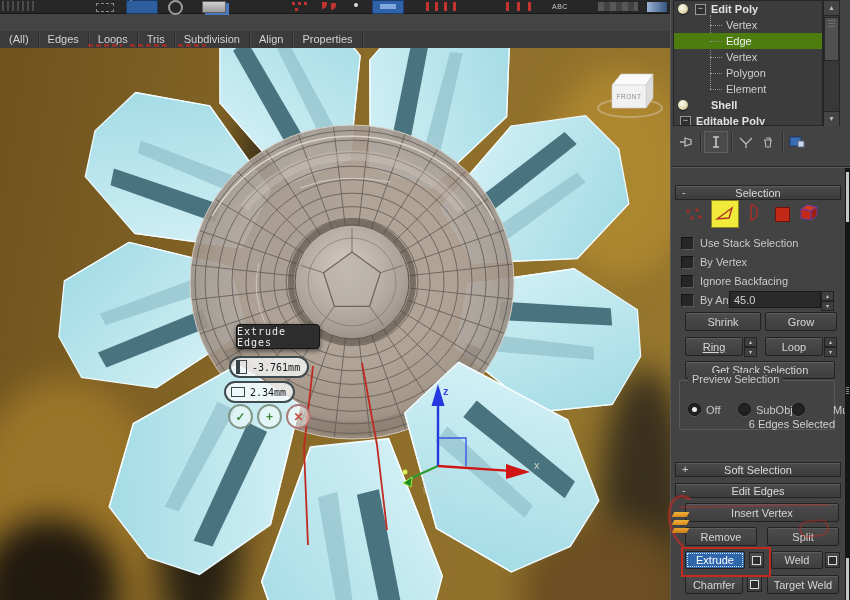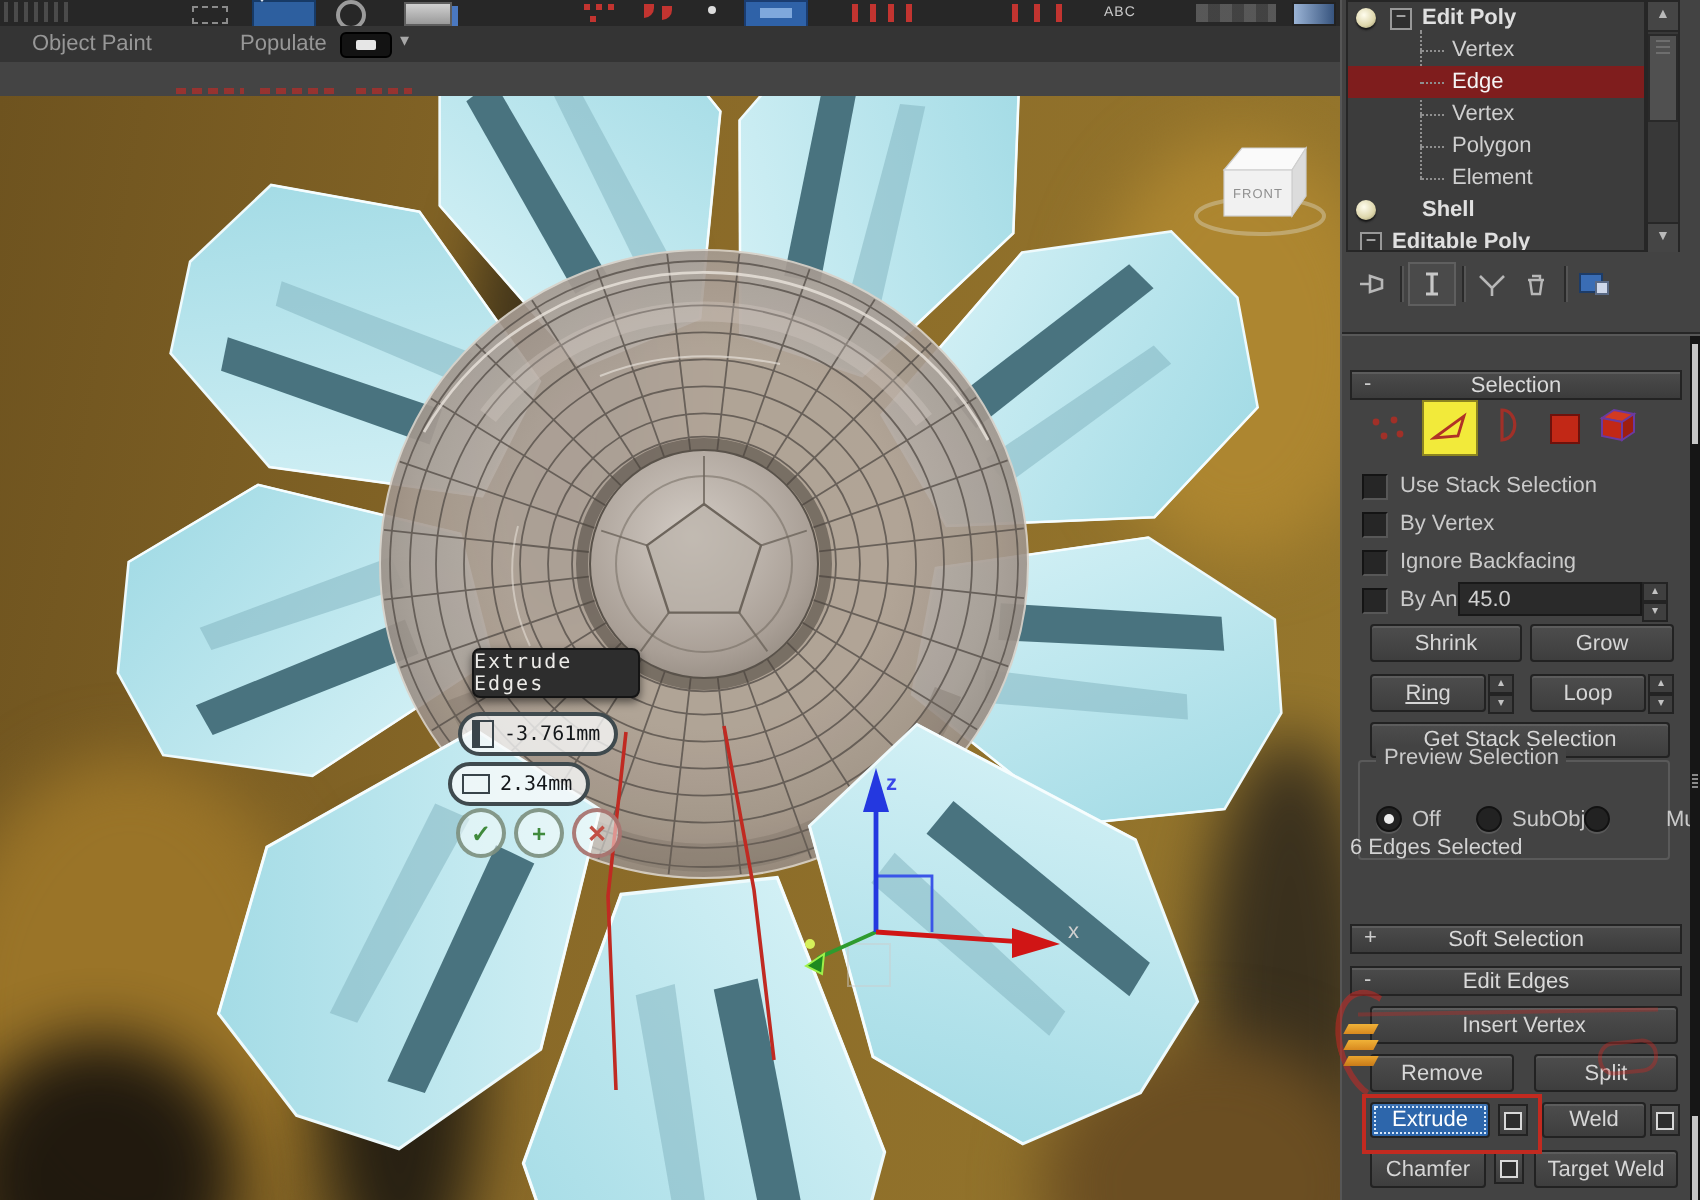--- a/index.html
+++ b/index.html
@@ -37,21 +37,21 @@
   .pic1{width:9px;height:12px;border:1px solid #39444a;background:linear-gradient(90deg,#39444a 0 3px,transparent 3px);}
   .pic2{width:12px;height:8px;border:1px solid #39444a;}
   .cbtn{position:absolute;width:21px;height:21px;border-radius:50%;border:2px solid rgba(115,135,118,.85);background:rgba(252,254,252,.5);
       display:flex;align-items:center;justify-content:center;font-size:12px;font-weight:bold;z-index:5;}
 
   
   #panel{position:absolute;left:670px;top:0;width:180px;height:600px;background:#434343;border-left:1px solid #565656;box-sizing:border-box;}
   #stacklist{position:absolute;left:2px;top:0;width:150px;height:126px;background:#3c3c3c;border:1px solid #262626;box-sizing:border-box;overflow:hidden;}
   .srow{position:absolute;left:0;width:148px;height:16px;display:flex;align-items:center;font-size:11px;color:#cfcfcf;}
   .srow.bold span.lab{font-weight:bold;color:#e0e0e0;}
-  .srow.sel{background:#7f1d1d;}
+  .srow.sel{background:#4d7c0f;}
   .srow.sel span.lab{color:#f4f4f4;}
   .bulb{width:10px;height:10px;border-radius:50%;background:radial-gradient(circle at 40% 35%,#fffdee,#ddd6ab 60%,#8f8a60);box-shadow:0 1px 1px #161616;}
   .ebox{width:9px;height:9px;background:#2f2f2f;border:1px solid #989898;color:#d8d8d8;font-size:9px;line-height:7px;text-align:center;}
   .vline{position:absolute;left:36px;top:14px;height:74px;border-left:1px dotted #8f8f8f;}
   .stub{width:12px;height:0;border-top:1px dotted #8f8f8f;margin:0 4px 0 36px;}
   
   #lsb{position:absolute;left:152px;top:0;width:17px;height:126px;background:#383838;border:1px solid #262626;box-sizing:border-box;}
   .sbtn{position:absolute;left:0;width:15px;height:14px;background:#454545;border-bottom:1px solid #272727;color:#b9b9b9;font-size:7px;line-height:14px;text-align:center;}
   #lsb-thumb{position:absolute;left:0;top:16px;width:15px;height:44px;background:#505050;border:1px solid #292929;box-sizing:border-box;}
   #lsb-thumb i{display:block;height:1px;background:#6e6e6e;margin:2px 3px 0;}
@@ -76,21 +76,21 @@
   .cbx{width:11px;height:11px;background:#262626;border:1px solid;border-color:#141414 #575757 #575757 #141414;}
   .cblab{font-size:11px;color:#cacaca;white-space:nowrap;}
   .radio{width:11px;height:11px;border-radius:50%;background:#222;border:1px solid #121212;box-shadow:0 1px 0 #585858;position:relative;}
   .radio.sel::after{content:"";position:absolute;left:3px;top:3px;width:5px;height:5px;border-radius:50%;background:#ededed;}
   .spin{position:absolute;width:13px;display:flex;flex-direction:column;}
   .spin span{flex:1;background:#3f3f3f;border:1px solid #232323;color:#c3c3c3;font-size:6px;line-height:8px;text-align:center;}
   .field{position:absolute;background:#2a2a2a;border:1px solid #191919;color:#d0d0d0;font-size:11px;display:flex;align-items:center;padding-left:4px;box-sizing:border-box;}
   #pgroup{position:absolute;left:8px;top:380px;width:154px;height:48px;border:1px solid #5a5a5a;border-radius:2px;}
   #pgroup .glab{position:absolute;left:8px;top:-8px;background:#434343;padding:0 4px;color:#cacaca;font-size:11px;}
   .radrow{position:absolute;display:flex;align-items:center;gap:5px;}
-  #status{position:absolute;left:4px;top:418px;width:160px;text-align:left;color:#d2d2d2;font-size:11px;}
+  #status{position:absolute;left:4px;top:418px;width:160px;text-align:right;color:#d2d2d2;font-size:11px;}
   #redrect{position:absolute;left:10px;top:547px;width:86px;height:26px;border:2px solid #c22a20;z-index:6;}
   .wm{position:absolute;z-index:5;}
 
   
   #thin{position:absolute;left:845px;top:168px;width:5px;height:432px;background:#161616;}
   #thin .lt{position:absolute;left:1px;width:3px;background:#c6c6c6;}
   #thin .grip{position:absolute;left:1px;top:218px;width:3px;height:8px;background:repeating-linear-gradient(#161616 0 1px,#8a8a8a 1px 2px);}
 </style>
 </head>
 <body>
@@ -109,29 +109,30 @@
     <span class="tbi" style="left:372px;top:0;width:30px;height:12px;background:#2f62a8;border:1px solid #1a3c70;">
         <i style="display:block;width:16px;height:5px;background:#7fa8dc;margin:3px auto 0;"></i>
       </span>
     <span class="tbi" style="left:426px;top:2px;width:36px;height:9px;background:repeating-linear-gradient(90deg,#c23430 0 3px,transparent 3px 9px);"></span>
     <span class="tbi" style="left:506px;top:2px;width:30px;height:9px;background:repeating-linear-gradient(90deg,#c23430 0 3px,transparent 3px 11px);"></span>
     <span class="tbi" style="left:552px;top:3px;width:22px;font-size:7px;color:#c9c9c9;letter-spacing:.5px;">ABC</span>
     <span class="tbi" style="left:598px;top:2px;width:40px;height:9px;background:repeating-linear-gradient(90deg,#787878 0 6px,#555 6px 12px);opacity:.6;"></span>
     <span class="tbi" style="left:646px;top:1px;width:20px;height:10px;background:linear-gradient(90deg,#9bb4d6,#37547e);border:1px solid #222;"></span>
   </div>
 
-  <div id="ribrow">
-    <span class="ribtab" style="left:16px;">Object Paint</span>
-    <span class="ribtab" style="left:120px;">Populate</span>
-    <span id="minibtn">
-        <b></b>
-      </span>
-    <span id="minicaret">▾</span>
+
+  <div id="tabrow">
+    <span class="tab">(All)</span>
+    <span class="tab">Edges</span>
+    <span class="tab">Loops</span>
+    <span class="tab">Tris</span>
+    <span class="tab">Subdivision</span>
+    <span class="tab">Align</span>
+    <span class="tab">Properties</span>
   </div>
-
   <span class="squig" style="left:88px;width:34px;"></span>
   <span class="squig" style="left:130px;width:40px;"></span>
   <span class="squig" style="left:178px;width:28px;"></span>
 
   <div id="vp">
     <div class="blob" style="left:-30px;top:330px;width:190px;height:260px;background:#9a7428;"></div>
     <div class="blob" style="left:160px;top:370px;width:80px;height:230px;background:#17140f;opacity:.85;"></div>
     <div class="blob" style="left:235px;top:20px;width:95px;height:250px;background:#241f15;opacity:.7;"></div>
     <div class="blob" style="left:545px;top:20px;width:150px;height:210px;background:#ad8630;"></div>
     <div class="blob" style="left:600px;top:320px;width:90px;height:280px;background:#2a241b;opacity:.85;"></div>

